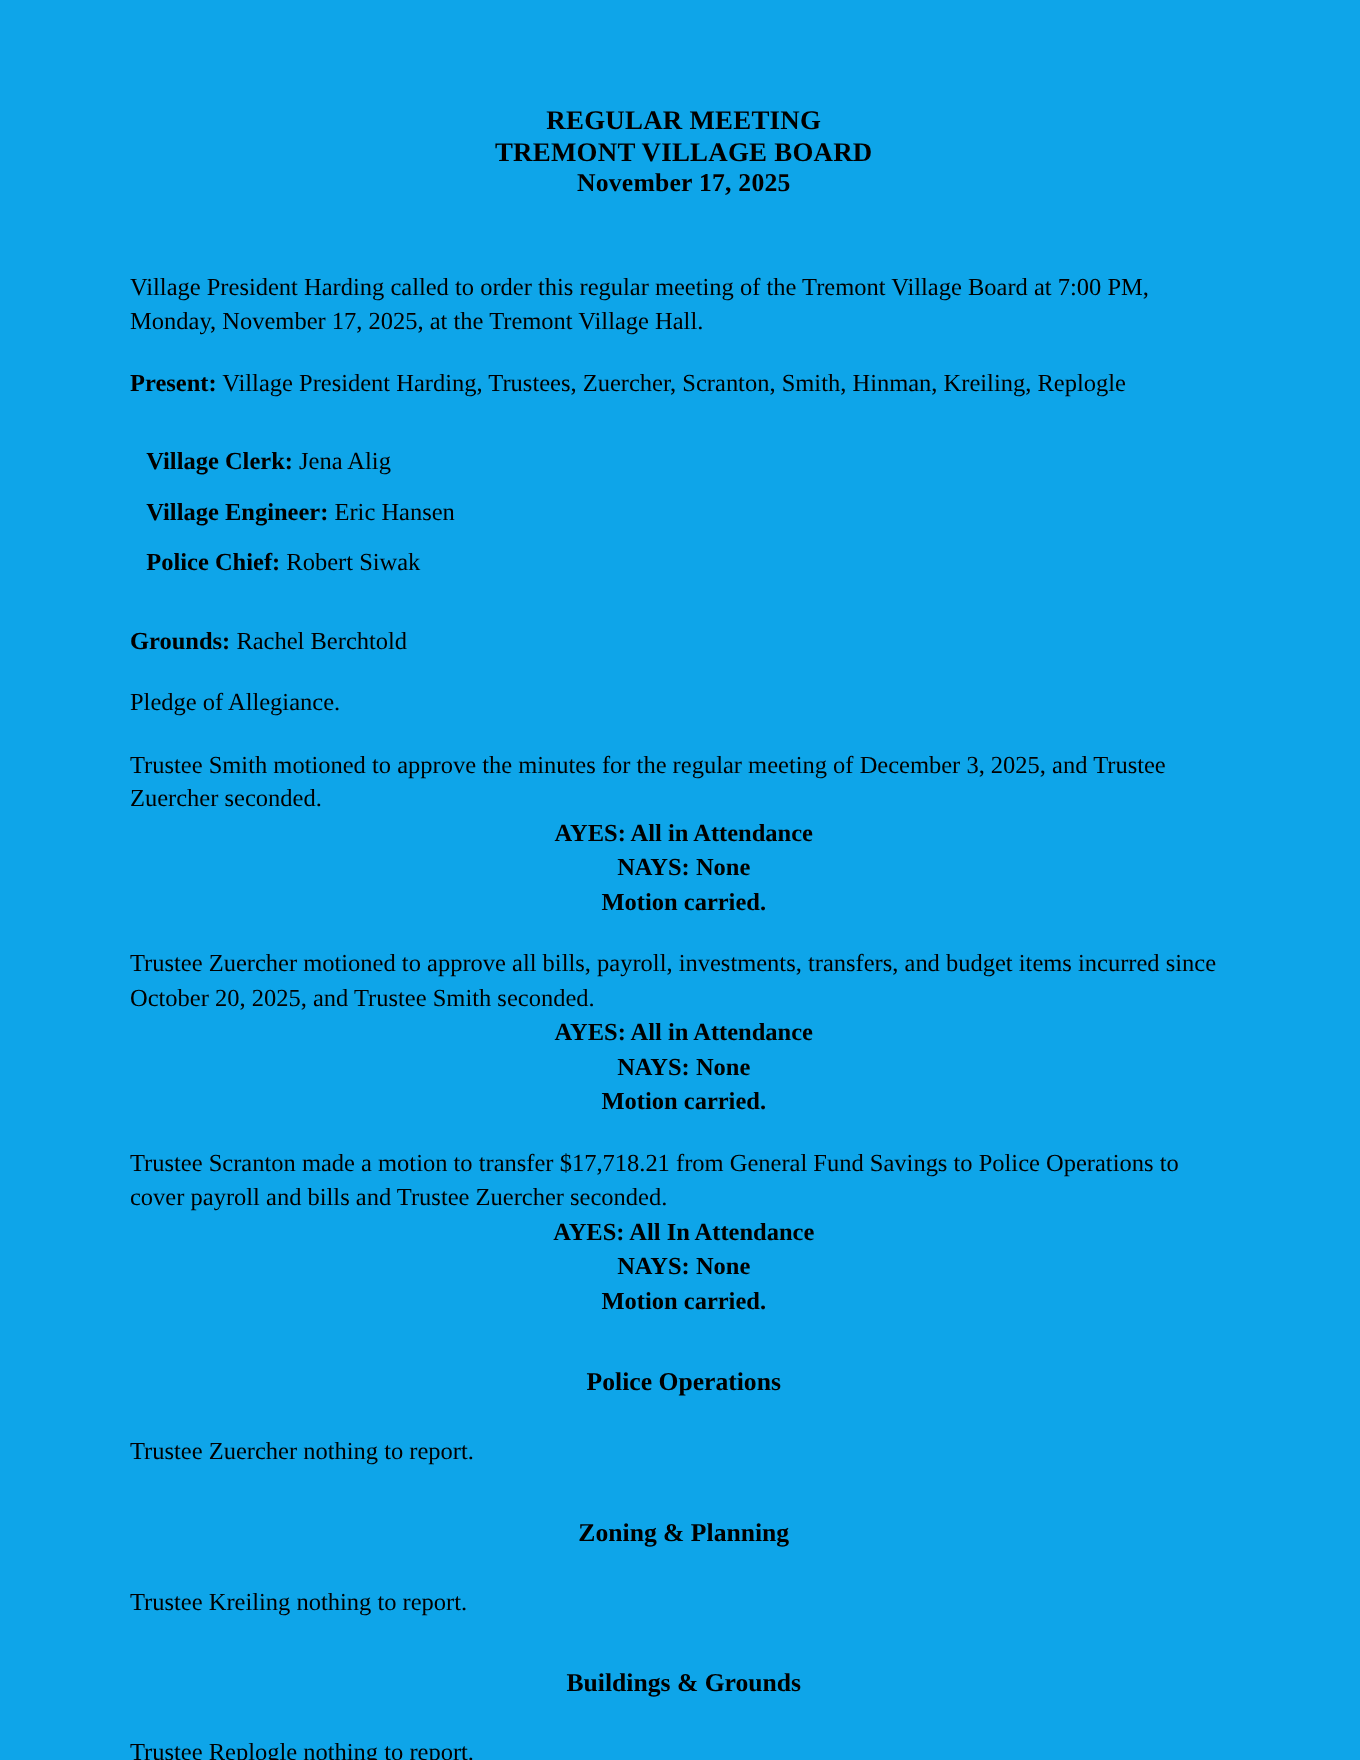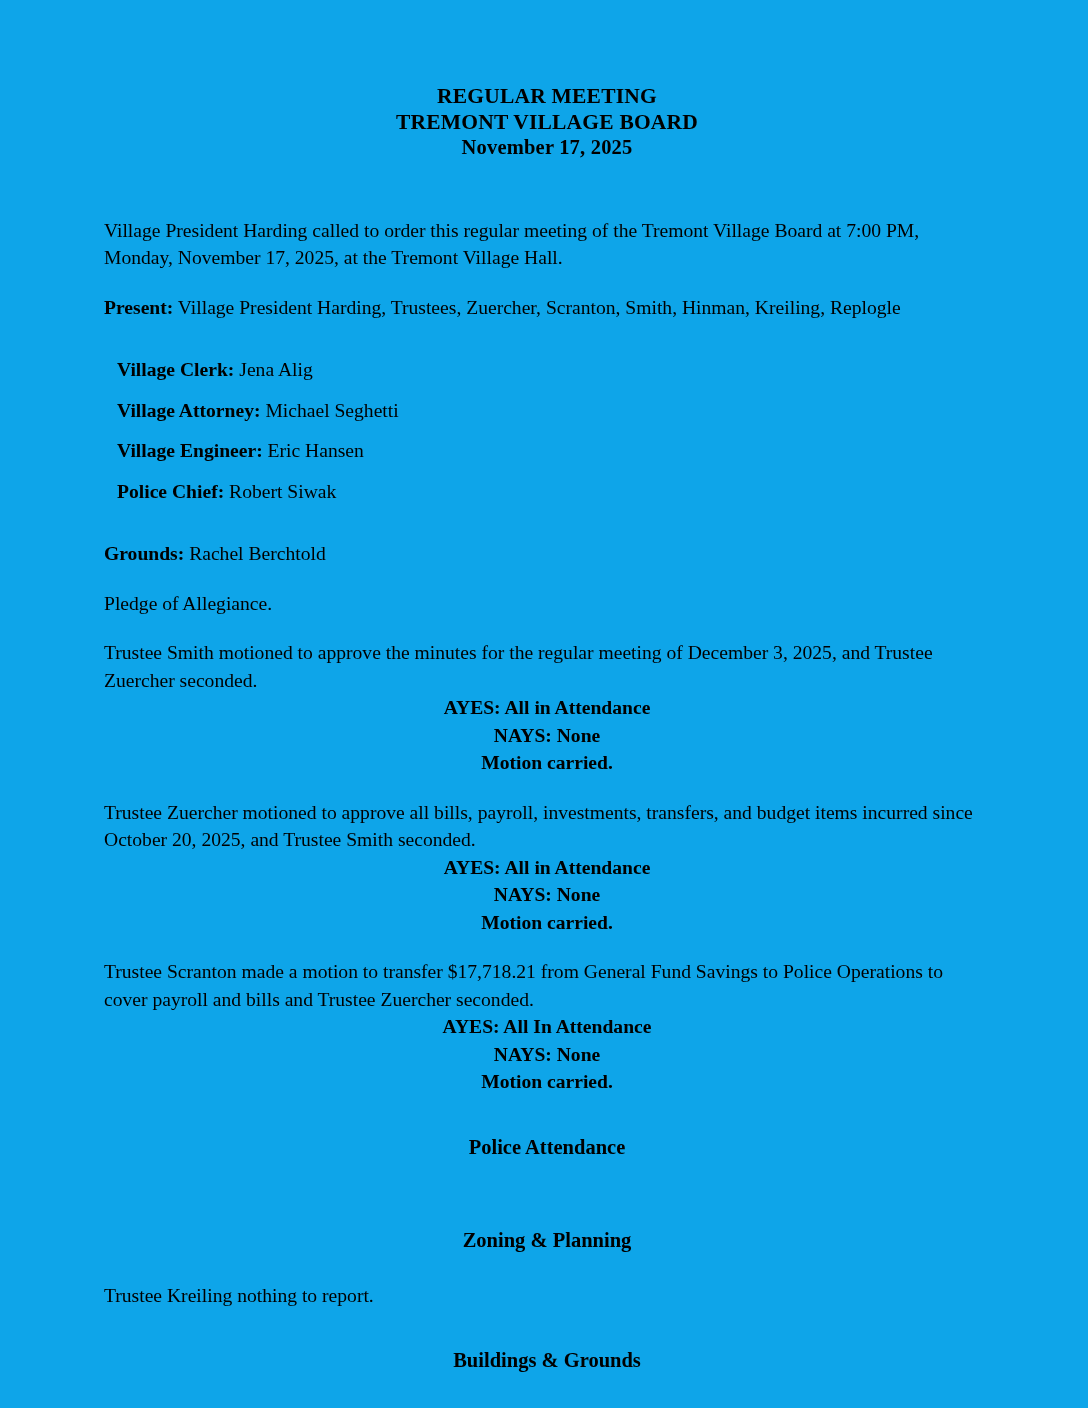--- a/index.html
+++ b/index.html
@@ -82,21 +82,20 @@
     <div class="body-block">
 
       <p class="para">Village President Harding called to order this regular meeting of the Tremont Village Board at 7:00 PM, Monday, November 17, 2025, at the Tremont Village Hall.</p>
 
       <p class="para"><span class="label">Present:</span><span> Village President Harding, Trustees, Zuercher, Scranton, Smith, Hinman, Kreiling, Replogle</span></p>
 
       <div class="spacer-sm"></div>
 
       <div class="officials">
         <p class="officer-line"><span class="label">Village Clerk:</span><span> Jena Alig</span></p>
-        <p class="officer-line"><span class="label">Village Attorney:</span><span> Michael Seghetti</span></p>
         <p class="officer-line"><span class="label">Village Engineer:</span><span> Eric Hansen</span></p>
         <p class="officer-line"><span class="label">Police Chief:</span><span> Robert Siwak</span></p>
       </div>
 
       <div class="spacer-sm"></div>
 
       <p class="para"><span class="label">Grounds:</span><span> Rachel Berchtold</span></p>
 
       <p class="para">Pledge of Allegiance.</p>
 
@@ -123,22 +122,23 @@
       <div class="motion">
         <p class="para">Trustee Scranton made a motion to transfer $17,718.21 from General Fund Savings to Police Operations to cover payroll and bills and Trustee Zuercher seconded.</p>
         <p class="vote-line">AYES: All In Attendance</p>
         <p class="vote-line">NAYS: None</p>
         <p class="vote-line">Motion carried.</p>
       </div>
 
       <div class="spacer-lg"></div>
 
       <div class="section">
-        <p class="section-heading">Police Attendance</p>
+        <p class="section-heading">Police Operations</p>
         <div class="spacer-md"></div>
+        <p class="report-line">Trustee Zuercher nothing to report.</p>
       </div>
 
       <div class="spacer-lg"></div>
 
       <div class="section">
         <p class="section-heading">Zoning &amp; Planning</p>
         <div class="spacer-md"></div>
         <p class="report-line">Trustee Kreiling nothing to report.</p>
       </div>
 

